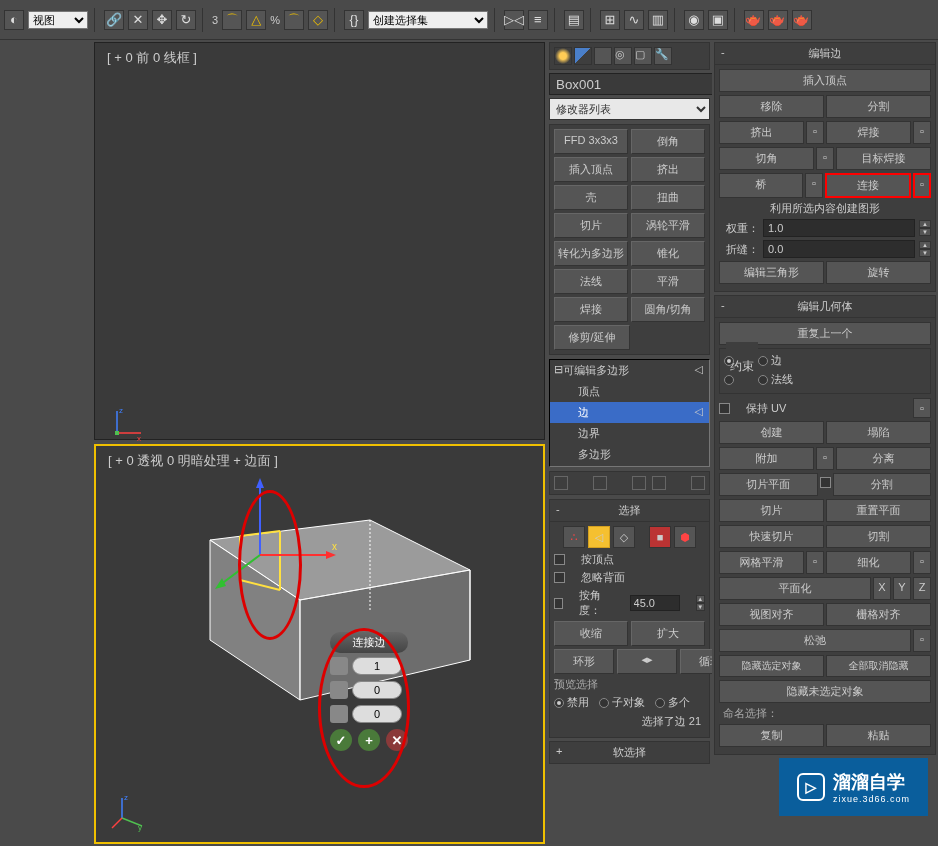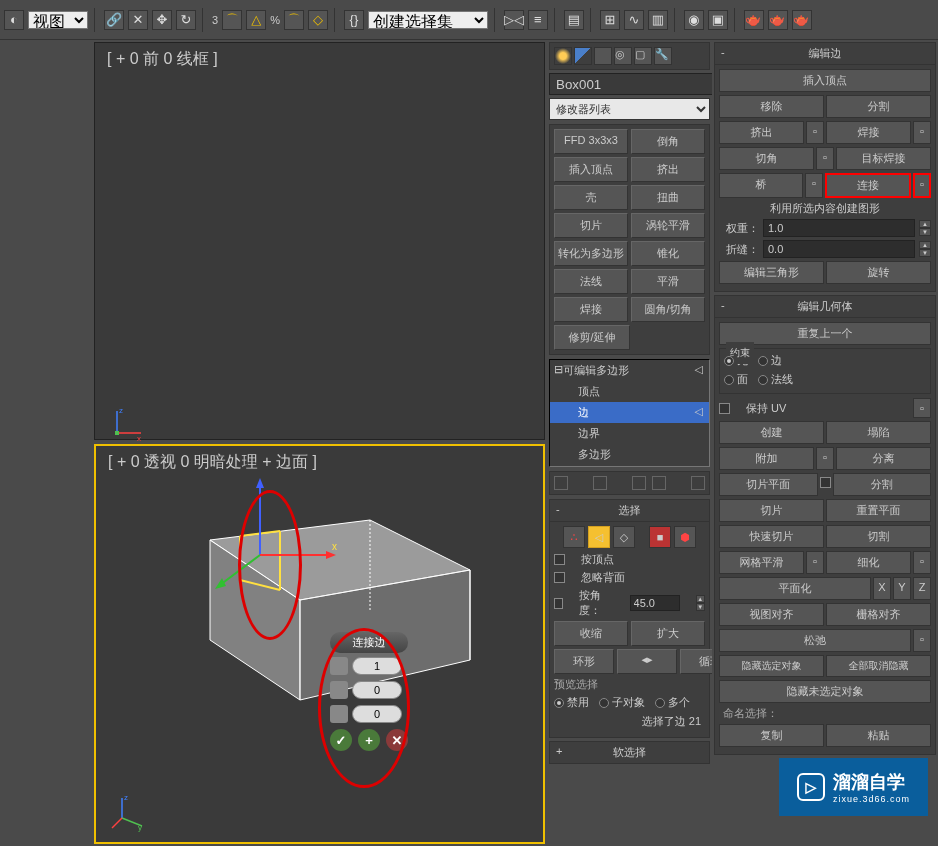--- a/index.html
+++ b/index.html
@@ -1,31 +1,31 @@
 <!DOCTYPE html>
 <html><head>
 <meta charset="utf-8">
 <style>
   * { box-sizing: border-box; margin: 0; padding: 0; font-family: "Microsoft YaHei", sans-serif; }
   body { background: #4a4a4a; color: #ccc; font-size: 11px; width: 938px; height: 846px; overflow: hidden; position: relative; }
   
   
   .top-toolbar { height: 40px; background: #4a4a4a; display: flex; align-items: center; padding: 2px 4px; gap: 4px; border-bottom: 1px solid #333; }
   .tb-btn { width: 20px; height: 20px; background: #555; border: 1px solid #333; display: flex; align-items: center; justify-content: center; cursor: pointer; }
-  .tb-select { background: #eee; color: #000; font-size: 16px; height: 18px; }
+  .tb-select { background: #eee; color: #000; font-size: 11px; height: 18px; }
   .tb-sep { width: 4px; height: 24px; border-left: 1px solid #333; margin: 0 2px; }
   .tb-icon { font-size: 13px; color: #ddd; }
   .yellow-snap { color: #f0c000; }
   
   
   .main-area { display: flex; height: calc(100% - 40px); }
   .viewports { width: 577px; display: flex; flex-direction: column; padding: 2px; gap: 4px; }
   .viewport { flex: 1; background: #3a3a3a; border: 1px solid #222; position: relative; }
   .viewport.active { border: 2px solid #f0c000; }
-  .vp-label { position: absolute; top: 6px; left: 12px; color: #ccc; font-size: 16px; }
+  .vp-label { position: absolute; top: 6px; left: 12px; color: #ccc; font-size: 13px; }
   .axis-gizmo { position: absolute; bottom: 10px; left: 12px; width: 40px; height: 40px; }
   .mid-panel { width: 165px; background: #4a4a4a; padding: 2px; }
   .far-panel { flex: 1; background: #4a4a4a; padding: 2px; }
   
   .panel-row-icons { display: flex; gap: 2px; padding: 4px; background: #3e3e3e; border: 1px solid #333; margin-bottom: 3px; }
   .micon { width: 18px; height: 18px; background: #555; border: 1px solid #333; }
   .micon.sun { background: radial-gradient(circle, #ffcc55 30%, #3e3e3e 70%); }
   
   .obj-name-row { display: flex; gap: 13px; margin-bottom: 3px; }
   .obj-name-input { flex: 1; background: #3a3a3a; border: 1px solid #222; color: #ccc; padding: 3px 6px; height: 22px; }
@@ -104,21 +104,21 @@
   .caddy-btns { display: flex; gap: 6px; }
   .caddy-round { width: 22px; height: 22px; border-radius: 50%; display: flex; align-items: center; justify-content: center; font-size: 13px; font-weight: bold; }
   .caddy-round.ok { background: #4a7a3a; color: #fff; }
   .caddy-round.plus { background: #4a7a3a; color: #fff; }
   .caddy-round.cancel { background: #8a3a3a; color: #fff; }
   
   .red-ellipse { position: absolute; border: 3px solid #d00; border-radius: 50%; pointer-events: none; z-index: 60; }
   
   
   .grp-box { border: 1px solid #333; padding: 4px 4px 6px 4px; margin-bottom: 4px; position: relative; }
-  .grp-box .grp-title { position: absolute; top: -7px; left: 6px; background: #3e3e3e; padding: 4px 4px; font-size: 10px; }
+  .grp-box .grp-title { position: absolute; top: -7px; left: 6px; background: #3e3e3e; padding: 16px 4px; font-size: 12px; }
 
   .cb { width:11px; height:11px; border:1px solid #888; background:#333; display:inline-block; position:relative; }
 </style>
 </head>
 <body>
 
 <div class="top-toolbar">
   <div class="tb-btn">
       <span class="tb-icon">◐</span>
     </div>

